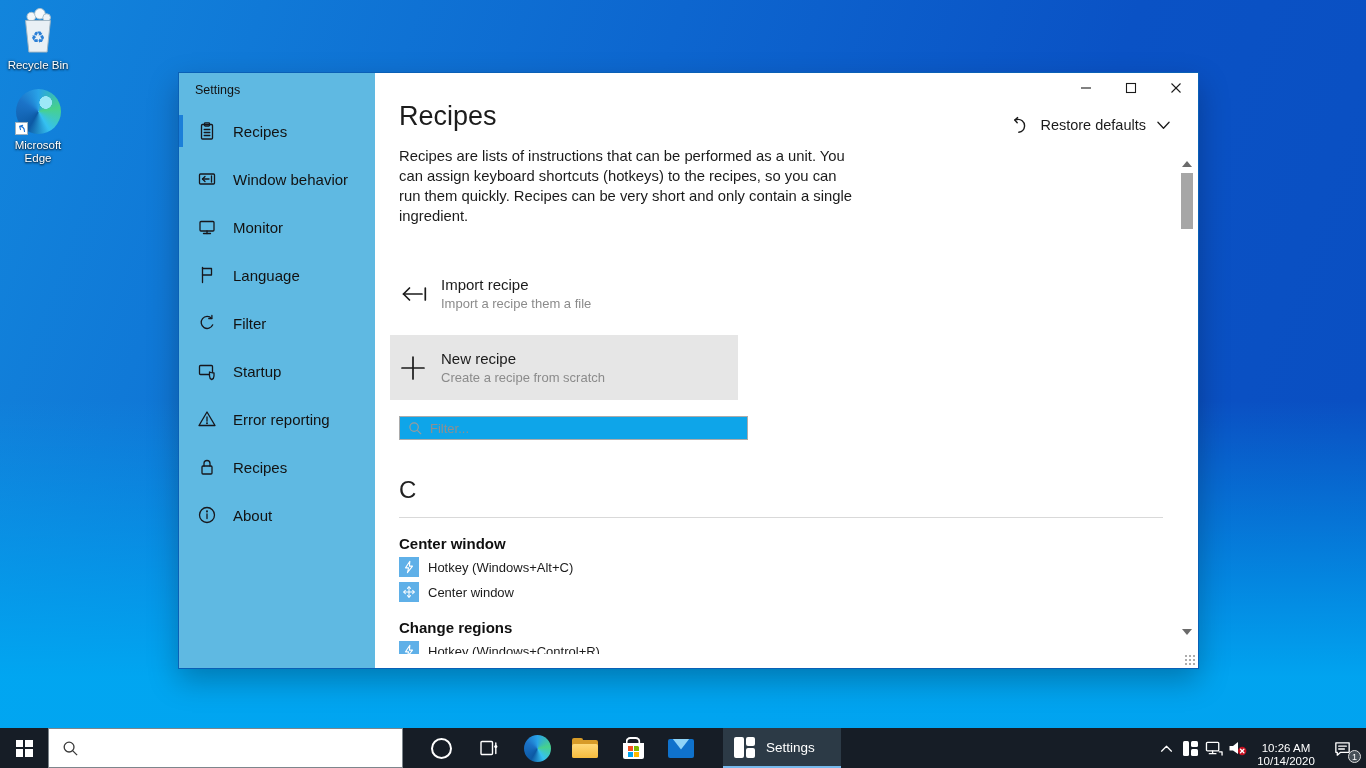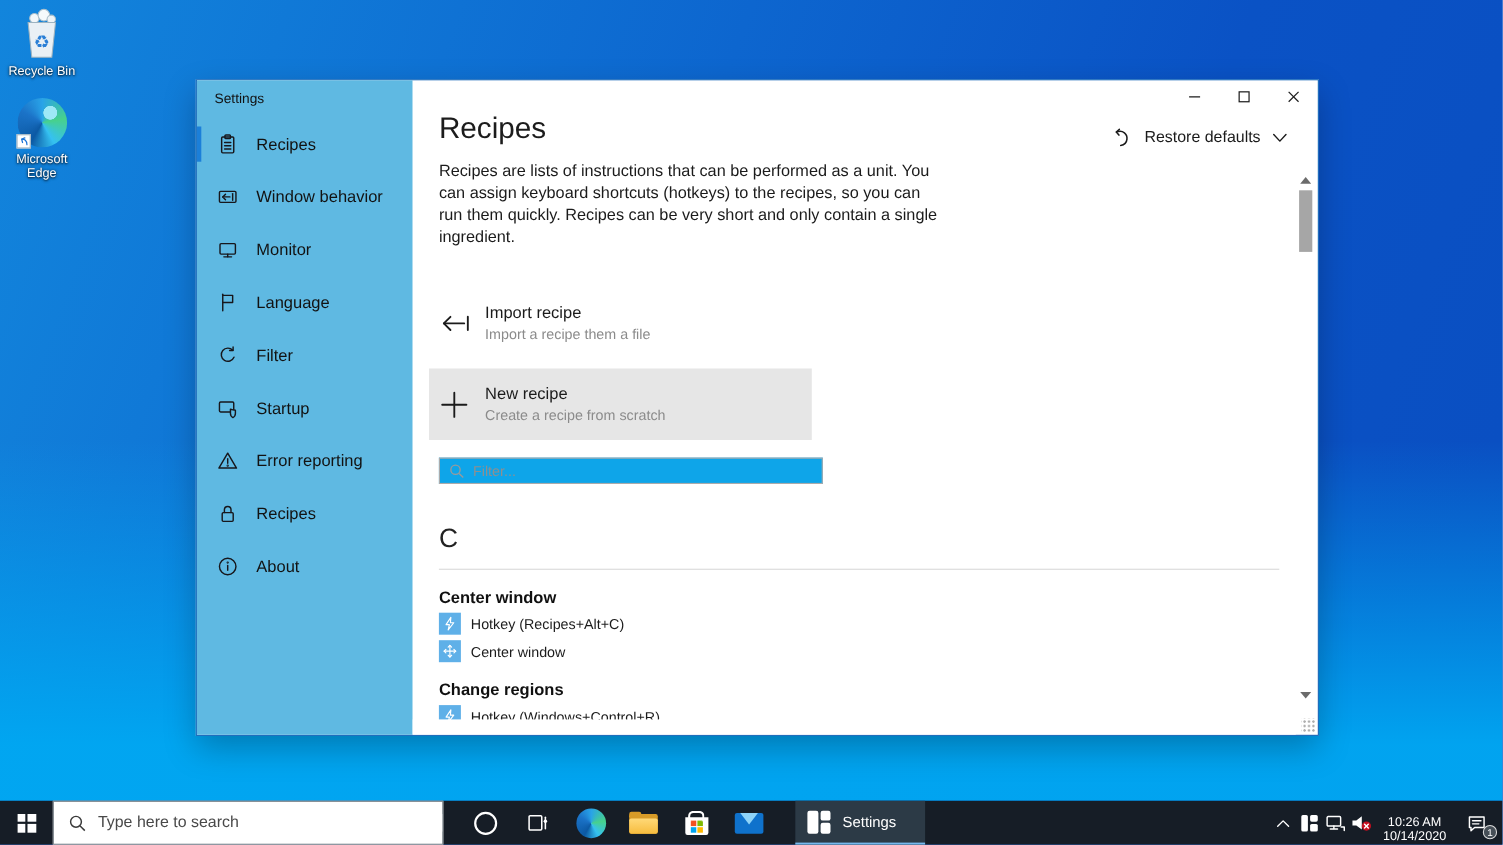--- a/index.html
+++ b/index.html
@@ -335,21 +335,21 @@
     <div class="section-letter">C</div>
     <hr class="rule">
 
     <div class="group-title">Center window</div>
     <div class="hk-row">
       <span class="hk-ico">
         <svg width="14" height="14" viewBox="0 0 16 16">
             <path d="M9 1.5 L4 9 H7.5 L6.2 14.5 L12 7 H8.5 Z"></path>
           </svg>
       </span>
-      <span class="hk-label">Hotkey (Recipes+Alt+C)</span>
+      <span class="hk-label">Hotkey (Windows+Alt+C)</span>
     </div>
     <div class="hk-row">
       <span class="hk-ico">
         <svg width="14" height="14" viewBox="0 0 16 16">
             <line x1="8" y1="2" x2="8" y2="14"></line>
             <line x1="2" y1="8" x2="14" y2="8"></line>
             <polyline points="6.2,3.8 8,2 9.8,3.8"></polyline>
             <polyline points="6.2,12.2 8,14 9.8,12.2"></polyline>
             <polyline points="3.8,6.2 2,8 3.8,9.8"></polyline>
             <polyline points="12.2,6.2 14,8 12.2,9.8"></polyline>
@@ -393,21 +393,20 @@
         <i></i>
         <i></i>
       </span>
   </div>
 
   <div class="tb-search">
     <svg width="17" height="17" viewBox="0 0 18 18">
         <circle cx="7.5" cy="7.5" r="5.2"></circle>
         <line x1="11.5" y1="11.5" x2="16" y2="16"></line>
       </svg>
-    <input type="text" placeholder="Type here to search" style="">
   </div>
 
   <div class="tb-btn" style="margin-left:14px;">
     <span class="cortana-ring"></span>
   </div>
 
   <div class="tb-btn">
     <svg class="white" width="20" height="20" viewBox="0 0 20 20">
         <rect x="2" y="3.5" width="11.5" height="13" rx="1"></rect>
         <line x1="16.8" y1="5" x2="16.8" y2="15.5"></line>

